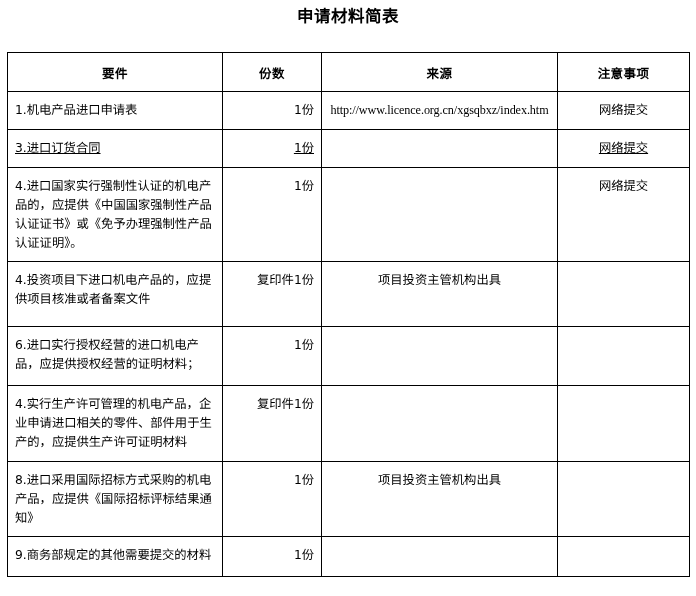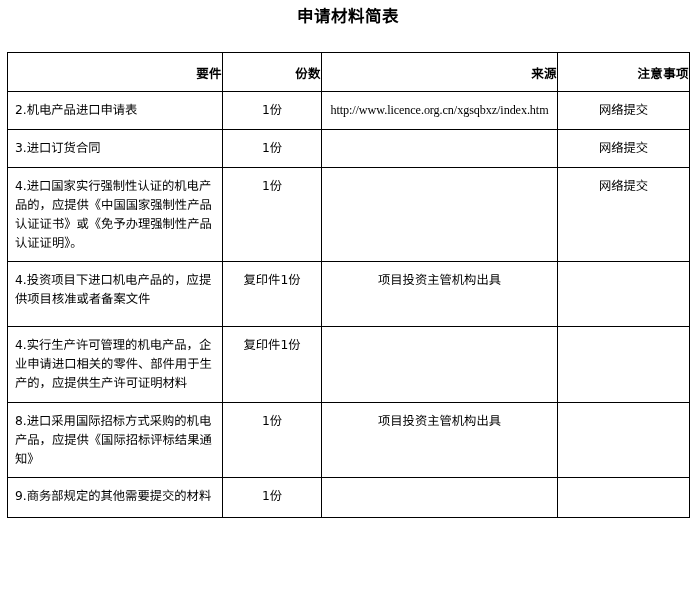--- a/index.html
+++ b/index.html
@@ -54,47 +54,47 @@
 
   table.materials th,
   table.materials td {
     border: 1px solid #000000;
     vertical-align: top;
     padding: 0;
     background: #ffffff;
   }
   table.materials thead th {
     height: 38px;
-    text-align: right;
+    text-align: center;
     vertical-align: middle;
     font-size: 12.5px;
     font-weight: bold;
     letter-spacing: 0.4px;
   }
   table.materials tbody td {
     font-size: 12.3px;
     font-weight: normal;
     line-height: 19px;
     padding: 9px 7px 8px 7px;
     word-break: break-all;
   }
   td.cell-req  { text-align: left; }
-  td.cell-cnt  { text-align: center; }
+  td.cell-cnt  { text-align: right; }
   td.cell-src  { text-align: center; }
   td.cell-note { text-align: center; }
   td.cell-src.url {
     font-family: "Liberation Serif", "DejaVu Serif", serif;
     font-size: 12.2px;
     letter-spacing: -0.1px;
     word-break: break-all;
   }
   
   tr.r1 td { height: 20px; }
   tr.r2 td { height: 20px; }
-  tr.r3 td { height: 20px; }
+  tr.r3 td { height: 20px; text-decoration: underline; }
   tr.r4 td { height: 72px; }
   tr.r5 td { height: 47px; }
   tr.r6 td { height: 41px; }
   tr.r7 td { height: 58px; }
   tr.r8 td { height: 41px; }
   tr.r9 td { height: 22px; }
 </style>
 </head>
 <body>
 
@@ -114,21 +114,21 @@
         <tr>
           <th>要件</th>
           <th>份数</th>
           <th>来源</th>
           <th>注意事项</th>
         </tr>
       </thead>
       <tbody>
 
         <tr class="r1">
-          <td class="cell-req">2.机电产品进口申请表</td>
+          <td class="cell-req">1.机电产品进口申请表</td>
           <td class="cell-cnt">1份</td>
           <td class="cell-src url">http://www.licence.org.cn/xgsqbxz/index.htm</td>
           <td class="cell-note">网络提交</td>
         </tr>
 
 
         <tr class="r3">
           <td class="cell-req">3.进口订货合同</td>
           <td class="cell-cnt">1份</td>
           <td class="cell-src"></td>
@@ -142,20 +142,26 @@
           <td class="cell-note">网络提交</td>
         </tr>
 
         <tr class="r5">
           <td class="cell-req">4.投资项目下进口机电产品的，应提供项目核准或者备案文件</td>
           <td class="cell-cnt">复印件1份</td>
           <td class="cell-src">项目投资主管机构出具</td>
           <td class="cell-note"></td>
         </tr>
 
+        <tr class="r6">
+          <td class="cell-req">6.进口实行授权经营的进口机电产品，应提供授权经营的证明材料；</td>
+          <td class="cell-cnt">1份</td>
+          <td class="cell-src"></td>
+          <td class="cell-note"></td>
+        </tr>
 
         <tr class="r7">
           <td class="cell-req">4.实行生产许可管理的机电产品，企业申请进口相关的零件、部件用于生产的，应提供生产许可证明材料</td>
           <td class="cell-cnt">复印件1份</td>
           <td class="cell-src"></td>
           <td class="cell-note"></td>
         </tr>
 
         <tr class="r8">
           <td class="cell-req">8.进口采用国际招标方式采购的机电产品，应提供《国际招标评标结果通知》</td>

